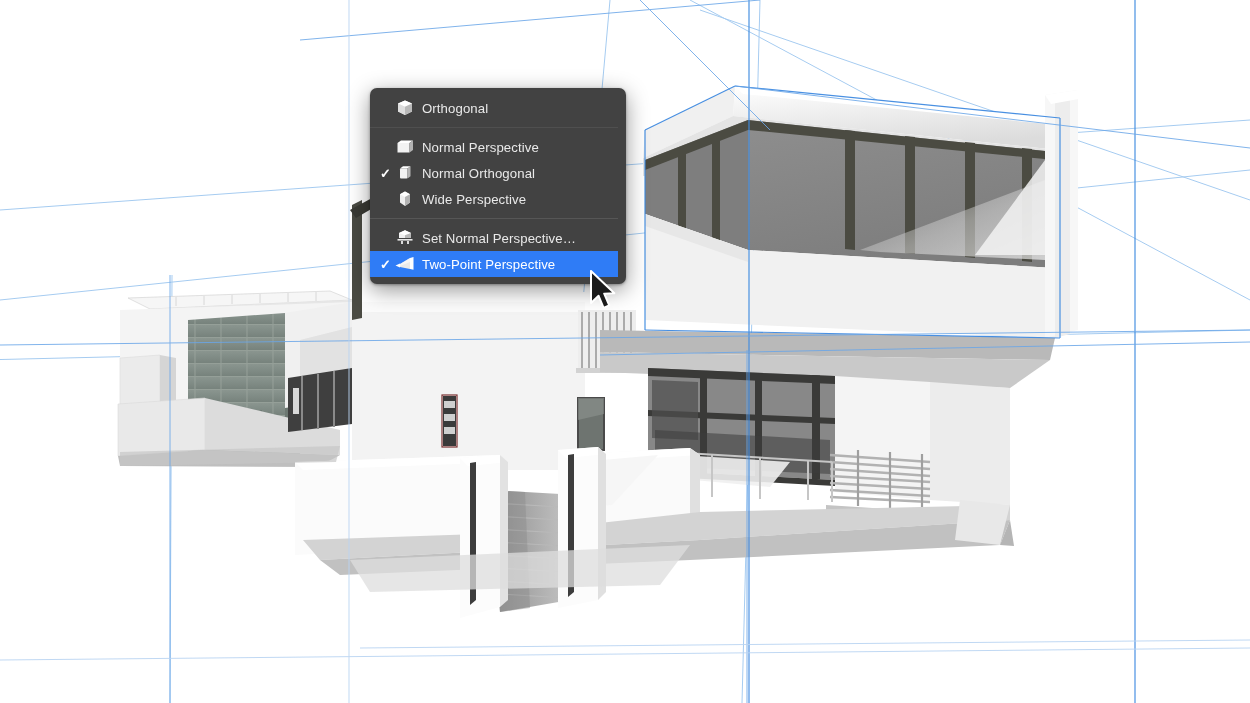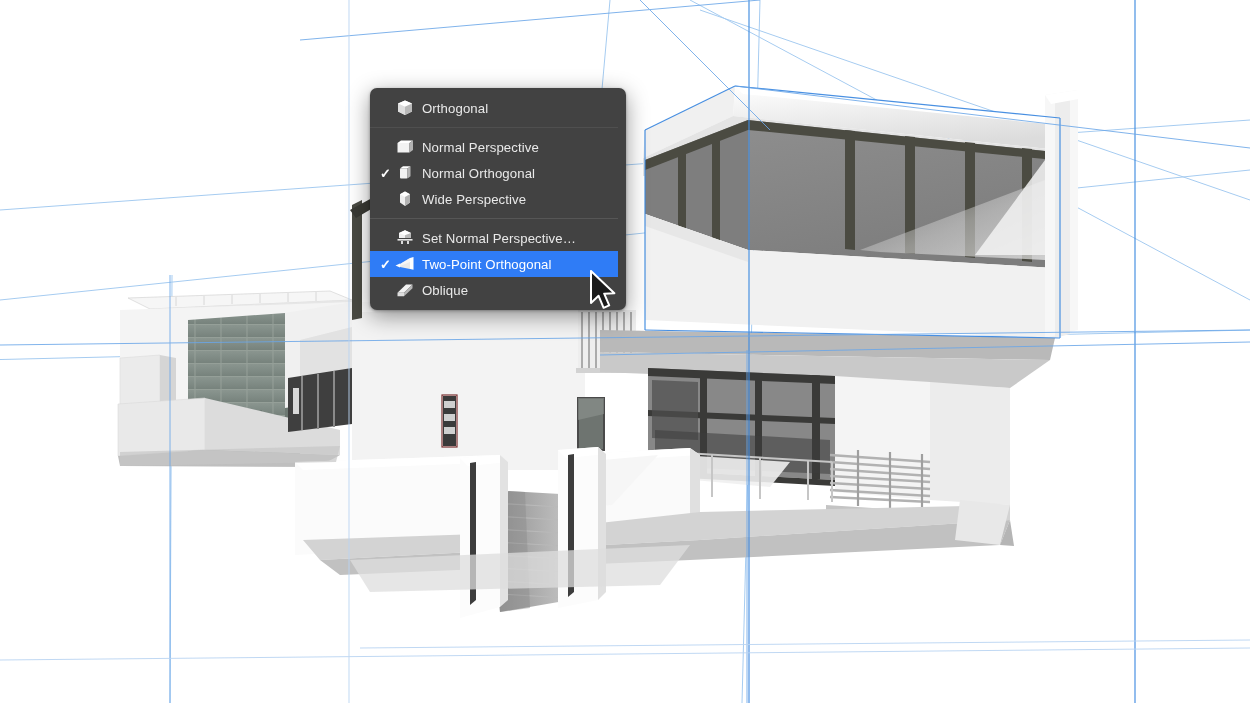--- a/index.html
+++ b/index.html
@@ -393,34 +393,23 @@
     <div class="mi sel">
       <span class="chk">✓</span>
       <span class="ico">
         <svg width="22" height="18" viewBox="0 0 22 18">
           <path d="M1.5 10.5 L6 8.5 L6 12.5 Z" fill="#ffffff"></path>
           <path d="M6 9 L16 3 L16 14 L6 12 Z" fill="#e9e9e9"></path>
           <path d="M16 3 L19.5 2 L19.5 14.8 L16 14 Z" fill="#ffffff"></path>
           <path d="M6 9 L16 3 L16 7 L6 11 Z" fill="#ffffff" opacity=".55"></path>
         </svg>
       </span>
-      <span class="lbl">Two-Point Orthogonal</span>
-    </div>
-
-    <div class="mi">
-      <span class="chk"></span>
-      <span class="ico">
-        <svg width="20" height="18" viewBox="0 0 20 18">
-          <path d="M2.5 11.8 L11 3.4 L17.5 3.4 L9 11.8 Z" fill="#f2f2f2"></path>
-          <path d="M9 11.8 L17.5 3.4 L17.5 7.2 L9 15.2 Z" fill="#b5b5b5"></path>
-          <path d="M2.5 11.8 L9 11.8 L9 15.2 L2.5 15.2 Z" fill="#dedede"></path>
-        </svg>
-      </span>
-      <span class="lbl">Oblique</span>
-    </div>
+      <span class="lbl">Two-Point Perspective</span>
+    </div>
+
   </div>
 
   <div id="cursor">
     <svg width="30" height="44" viewBox="0 0 30 44">
       <path d="M2 1 L2 33 L9.6 25.8 L14.6 37.8 L20.2 35.3 L15.2 23.7 L25.4 23.2 Z" fill="#1b1b1b" stroke="#ffffff" stroke-width="2" stroke-linejoin="round"></path>
     </svg>
   </div>
 
 </div>
 

